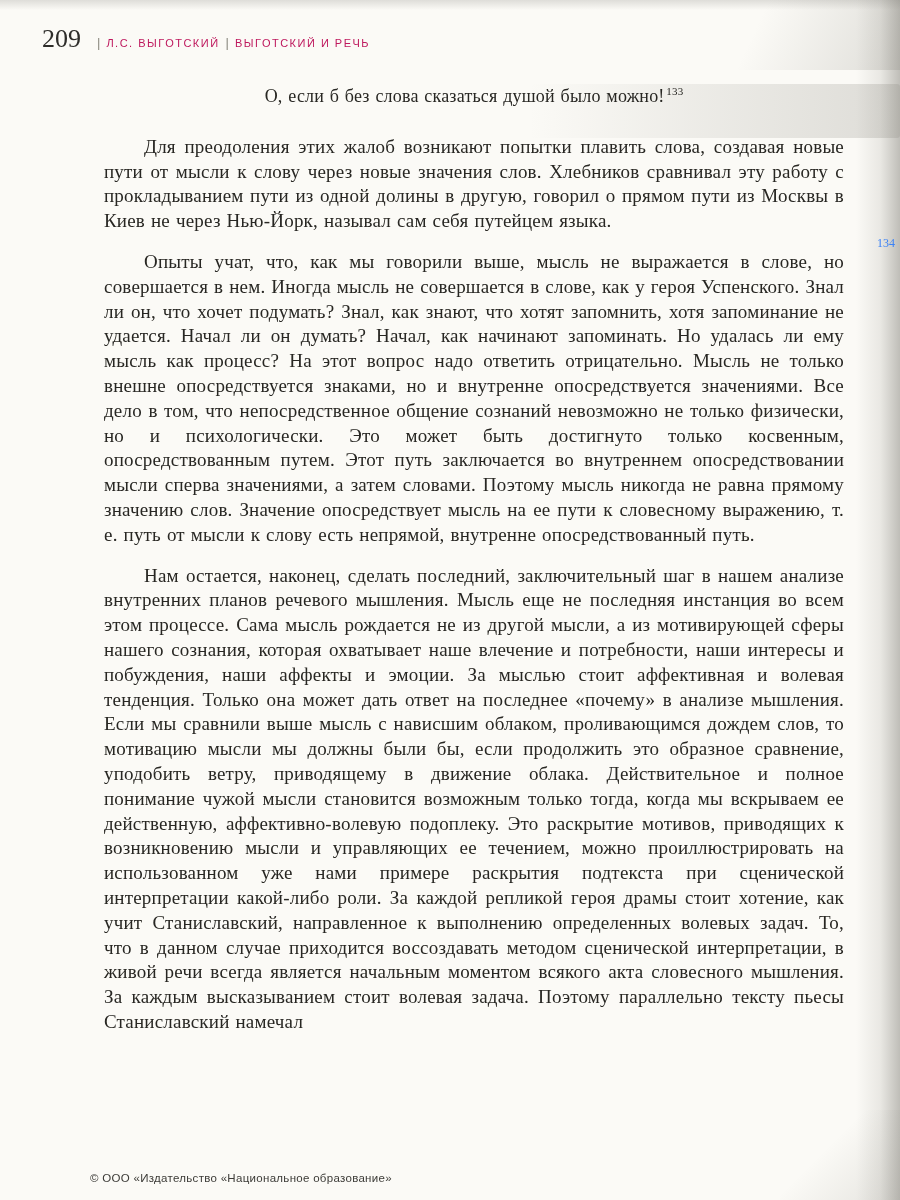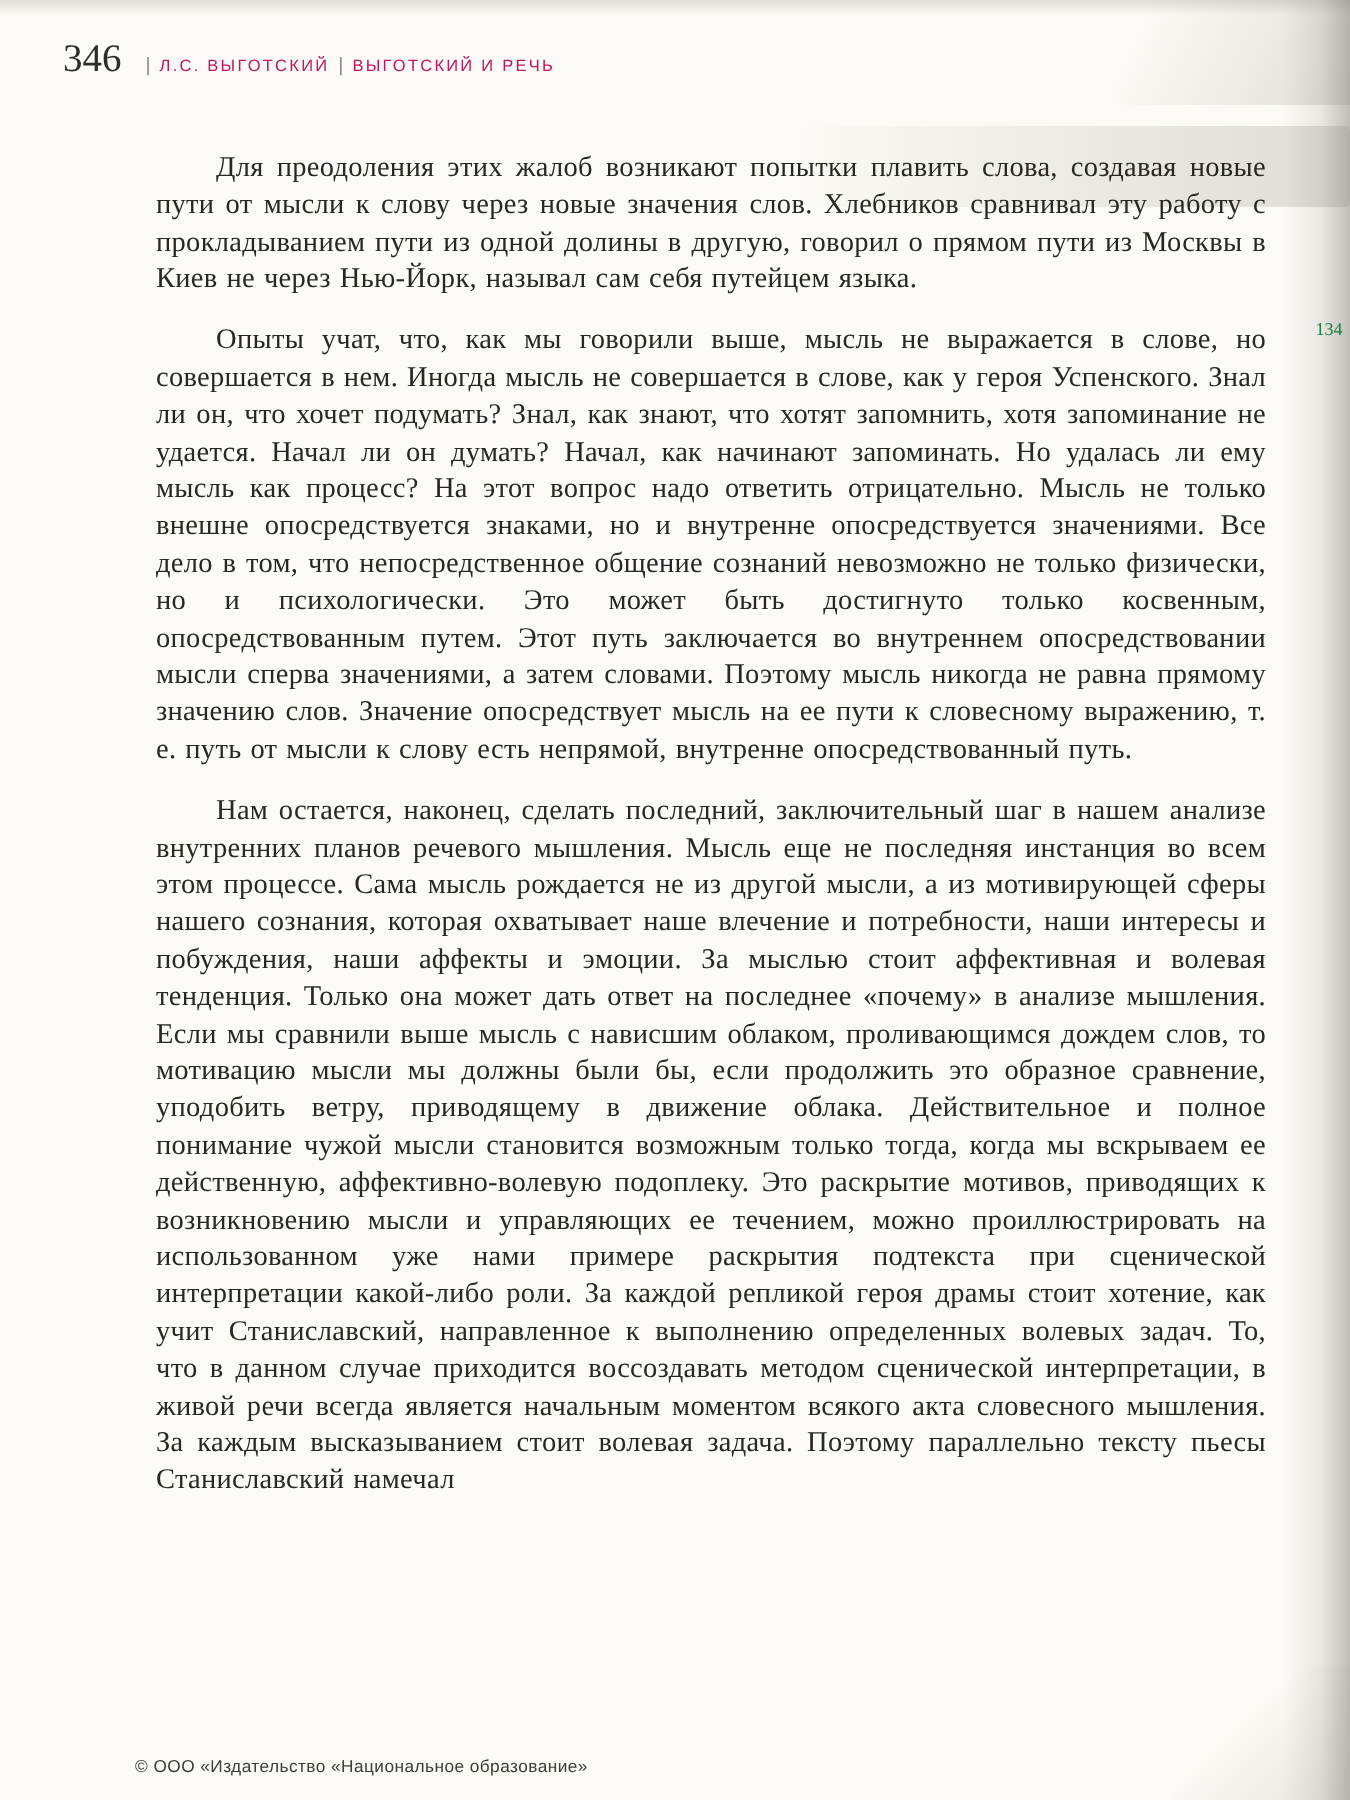--- a/index.html
+++ b/index.html
@@ -106,24 +106,24 @@
   .quote-block sup {
     font-size: 11px;
     line-height: 0;
   }
   p.para {
     margin: 16px;
     text-indent: 40px;
   }
   .margin-note {
     position: absolute;
-    top: 212px; right: 5px;
+    top: 236px; right: 5px;
     font-family: "Liberation Serif", serif;
     font-size: 12px;
-    color: #15803d;
+    color: #3b82f6;
   }
   .footer {
     position: absolute;
     left: 90px; bottom: 16px;
     font-family: "Liberation Sans", sans-serif;
     font-size: 11.5px;
     letter-spacing: 0.3px;
     color: #3c3b37;
   }
 </style>
@@ -132,30 +132,31 @@
 
 <div class="page">
 
   <div class="scan-top"></div>
   <div class="scan-right"></div>
   <div class="blotch-tr-corner"></div>
   <div class="blotch-tr"></div>
   <div class="blotch-br"></div>
 
   <div class="header">
-    <span class="page-num">346</span>
+    <span class="page-num">209</span>
     <span class="sep sep-first">|</span>
     <span class="header-meta">Л.С. ВЫГОТСКИЙ</span>
     <span class="sep">|</span>
     <span class="header-meta">ВЫГОТСКИЙ И РЕЧЬ</span>
   </div>
 
   <div class="margin-note">134</div>
 
   <div class="body-text">
+    <p class="quote-block"><span>О, если б без слова сказаться душой было можно!</span> <sup>133</sup></p>
     <p class="para">Для преодоления этих жалоб возникают попытки плавить слова, создавая новые пути от мысли к слову через новые значения слов. Хлебников сравнивал эту работу с прокладыванием пути из одной долины в другую, говорил о прямом пути из Москвы в Киев не через Нью-Йорк, называл сам себя путейцем языка.</p>
     <p class="para">Опыты учат, что, как мы говорили выше, мысль не выражается в слове, но совершается в нем. Иногда мысль не совершается в слове, как у героя Успенского. Знал ли он, что хочет подумать? Знал, как знают, что хотят запомнить, хотя запоминание не удается. Начал ли он думать? Начал, как начинают запоминать. Но удалась ли ему мысль как процесс? На этот вопрос надо ответить отрицательно. Мысль не только внешне опосредствуется знаками, но и внутренне опосредствуется значениями. Все дело в том, что непосредственное общение сознаний невозможно не только физически, но и психологически. Это может быть достигнуто только косвенным, опосредствованным путем. Этот путь заключается во внутреннем опосредствовании мысли сперва значениями, а затем словами. Поэтому мысль никогда не равна прямому значению слов. Значение опосредствует мысль на ее пути к словесному выражению, т. е. путь от мысли к слову есть непрямой, внутренне опосредствованный путь.</p>
     <p class="para">Нам остается, наконец, сделать последний, заключительный шаг в нашем анализе внутренних планов речевого мышления. Мысль еще не последняя инстанция во всем этом процессе. Сама мысль рождается не из другой мысли, а из мотивирующей сферы нашего сознания, которая охватывает наше влечение и потребности, наши интересы и побуждения, наши аффекты и эмоции. За мыслью стоит аффективная и волевая тенденция. Только она может дать ответ на последнее «почему» в анализе мышления. Если мы сравнили выше мысль с нависшим облаком, проливающимся дождем слов, то мотивацию мысли мы должны были бы, если продолжить это образное сравнение, уподобить ветру, приводящему в движение облака. Действительное и полное понимание чужой мысли становится возможным только тогда, когда мы вскрываем ее действенную, аффективно-волевую подоплеку. Это раскрытие мотивов, приводящих к возникновению мысли и управляющих ее течением, можно проиллюстрировать на использованном уже нами примере раскрытия подтекста при сценической интерпретации какой-либо роли. За каждой репликой героя драмы стоит хотение, как учит Станиславский, направленное к выполнению определенных волевых задач. То, что в данном случае приходится воссоздавать методом сценической интерпретации, в живой речи всегда является начальным моментом всякого акта словесного мышления. За каждым высказыванием стоит волевая задача. Поэтому параллельно тексту пьесы Станиславский намечал</p>
   </div>
 
   <div class="footer">© ООО «Издательство «Национальное образование»</div>
 
 </div>
 
 </body></html>

